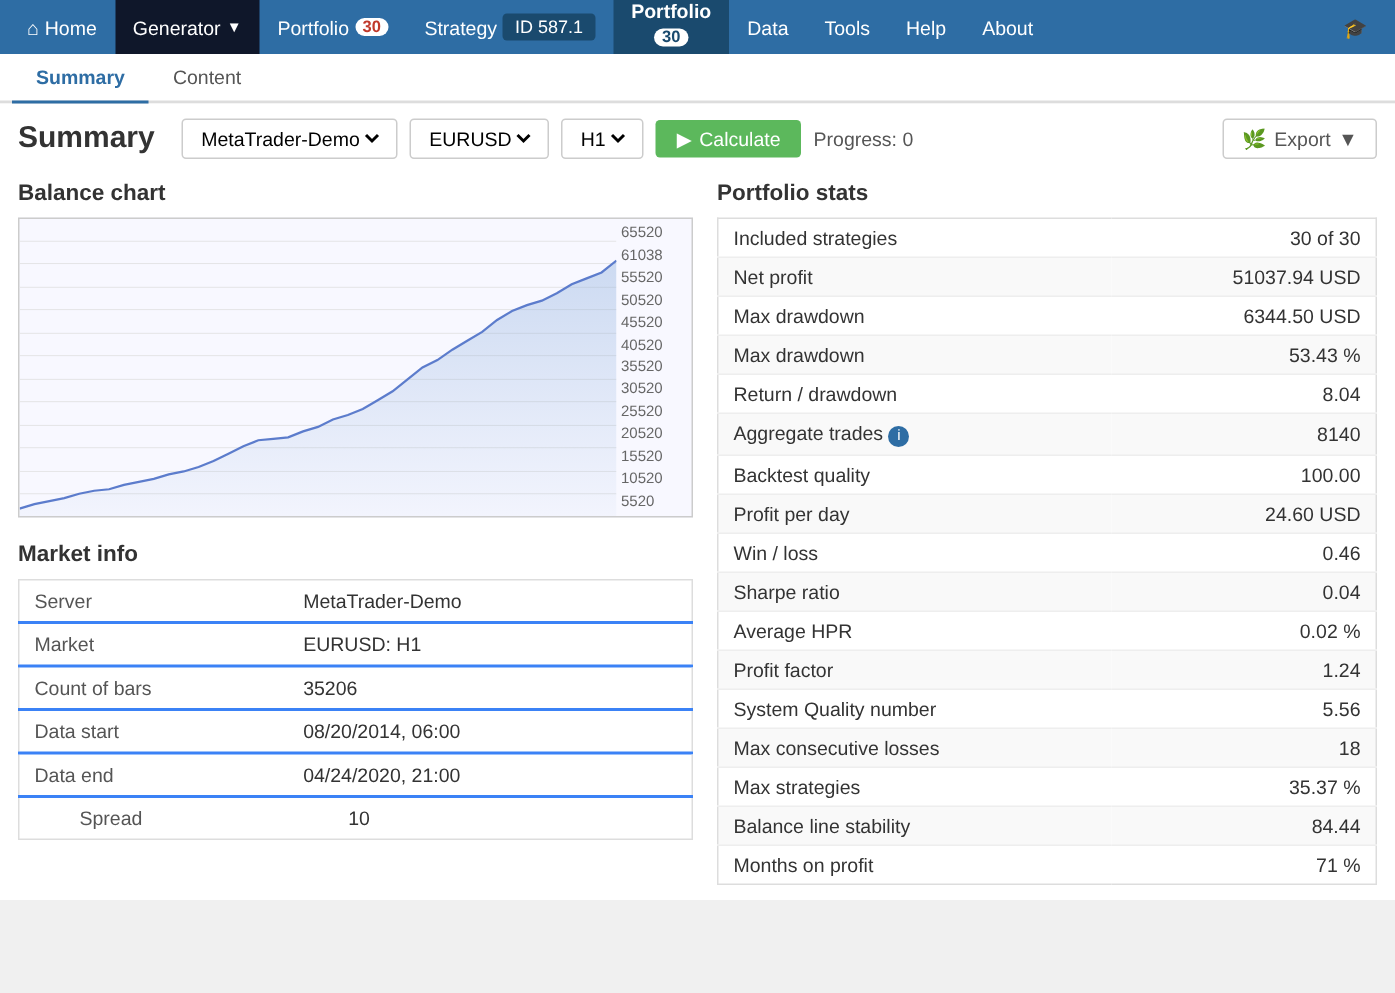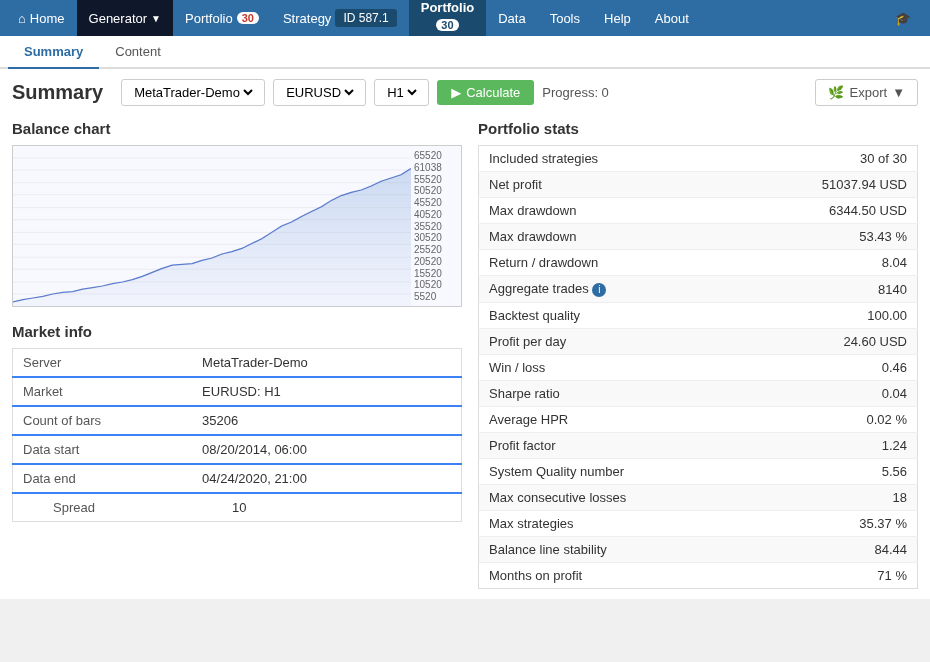--- a/index.html
+++ b/index.html
@@ -62,21 +62,21 @@
     }
 
     
     .two-col { display: flex; gap: 16px; }
     .left-col { flex: 0 0 450px; }
     .right-col { flex: 1; }
 
     
     .section-title { font-size: 15px; font-weight: bold; color: #333; margin-bottom: 8px; }
     .chart-container {
-      border: 1px solid #ccc; background: #f8f8ff; height: 162px; position: relative; overflow: hidden;
+      border: 1px solid #ccc; background: #f8f8ff; height: 200px; position: relative; overflow: hidden;
       margin-bottom: 16px;
     }
     .chart-y-labels {
       position: absolute; right: 0; top: 0; bottom: 0; width: 50px; display: flex; flex-direction: column;
       justify-content: space-between; padding: 4px 3px; font-size: 10px; color: #666;
     }
 
     
     .info-table { width: 100%; border: 1px solid #ddd; border-collapse: collapse; margin-bottom: 12px; }
     .info-table td {

